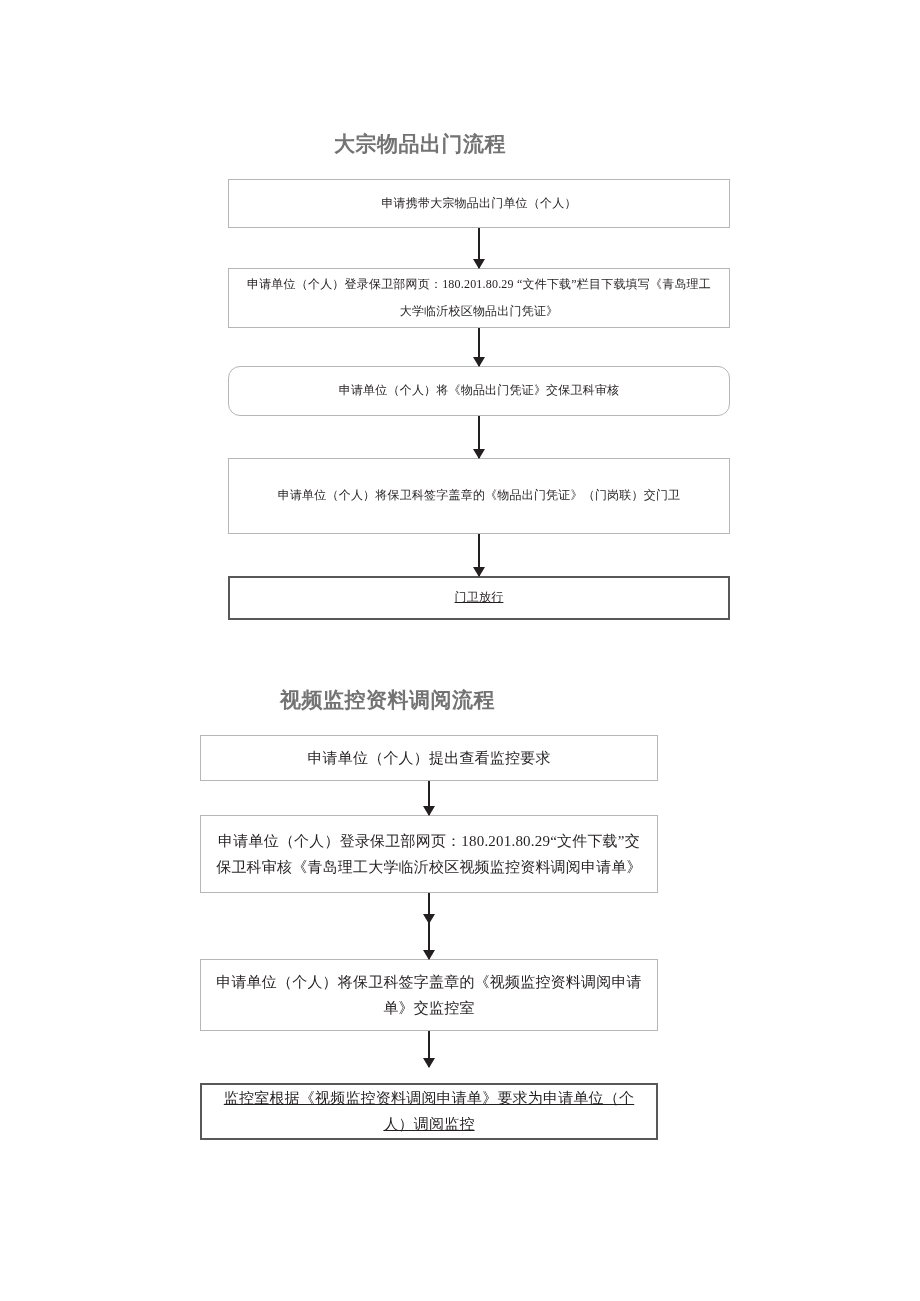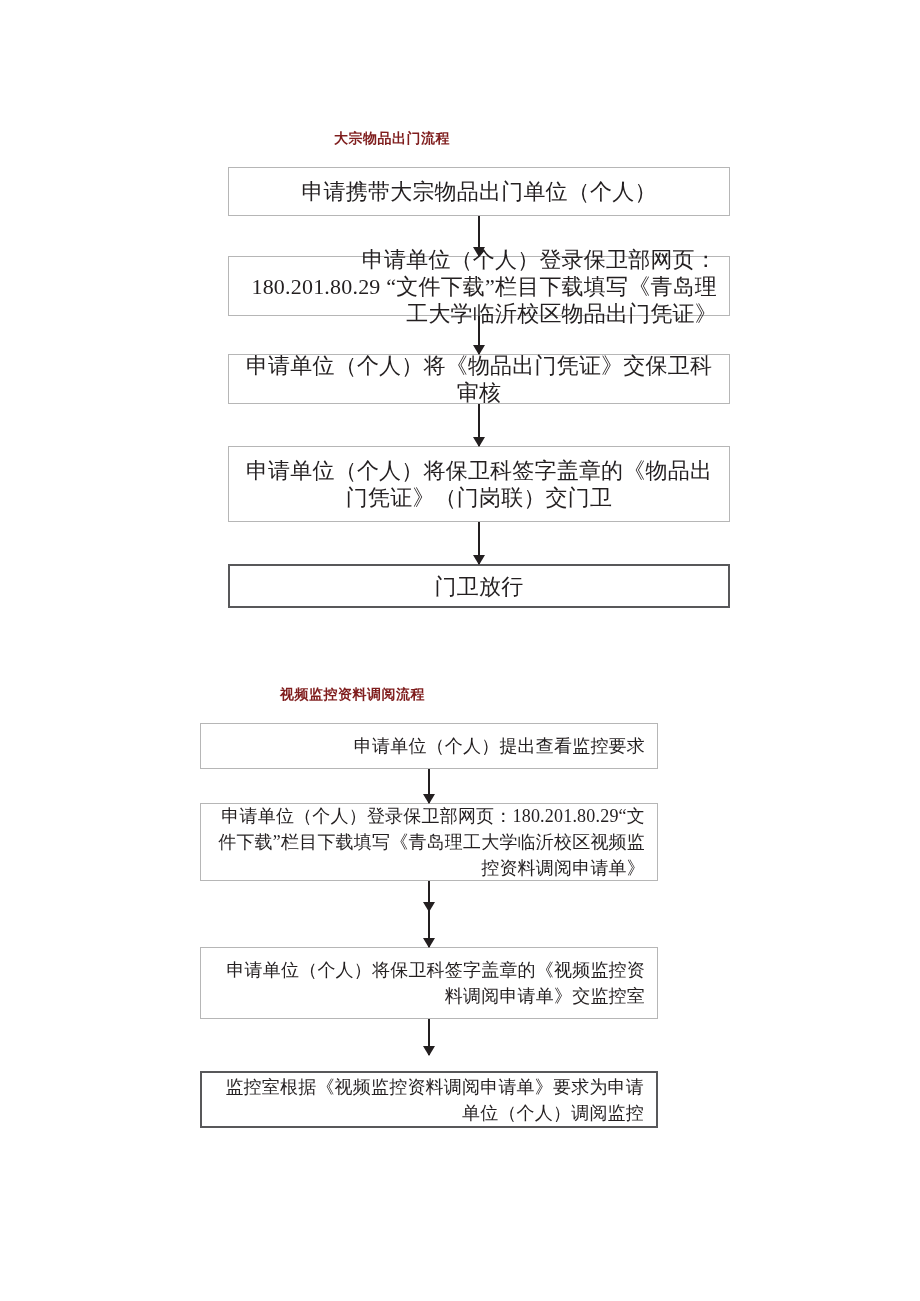--- a/index.html
+++ b/index.html
@@ -24,61 +24,62 @@
 
   
   .flow {
     position: absolute;
   }
   #flow-1 { left: 228px; top: 114px; width: 502px; }
   #flow-2 { left: 200px; top: 670px; width: 458px; }
 
   
   .section-title {
-    font-size: 14px;
+    font-size: 21px;
     line-height: 26px;
     letter-spacing: 0.5px;
-    color: #7f1d1d;
+    color: #737373;
     white-space: nowrap;
     height: 30px;
   }
   #flow-1 .section-title { padding-left: 106px; }
   #flow-2 .section-title { padding-left: 80px; }
 
   
   .node {
     box-sizing: border-box;
     border: 1px solid #b6b6b6;
     background: #ffffff;
     display: flex;
     align-items: center;
     justify-content: center;
     text-align: center;
     padding: 4px 12px;
-    font-size: 22px;
+    font-size: 12px;
     line-height: 27px;
     letter-spacing: 0.2px;
     color: #231f20;
   }
   .node.strong {
     border: 2px solid #58585a;
+    text-decoration: underline;
   }
   .node .txt {
     display: block;
     width: 100%;
   }
 
   
   #flow-1 .node { width: 502px; }
-  #flow-2 .node { width: 458px; font-size: 18px; line-height: 26px; text-align: right; }
+  #flow-2 .node { width: 458px; font-size: 15px; line-height: 26px; }
 
   .h-49  { height: 49px; }
   .h-57  { height: 57px; margin-top: 16px; }
-  .h-50  { height: 50px; }
-  .h-60  { height: 60px; text-align: right; }
+  .h-50  { height: 50px; border-radius: 12px; }
+  .h-60  { height: 60px; }
   .h-46  { height: 46px; }
   .h-44  { height: 44px; }
   .h-78  { height: 78px; }
   .h-53  { height: 53px; }
   .h-55  { height: 72px; }
   .h-62  { height: 76px; }
 
   
   .connector {
     position: relative;
@@ -169,21 +170,21 @@
     <div class="node h-46">
       <span class="txt">申请单位（个人）提出查看监控要求</span>
     </div>
 
     <div class="connector c-34">
       <span class="shaft"></span>
       <span class="head"></span>
     </div>
 
     <div class="node h-78">
-      <span class="txt">申请单位（个人）登录保卫部网页：180.201.80.29“文件下载”栏目下载填写《青岛理工大学临沂校区视频监控资料调阅申请单》</span>
+      <span class="txt">申请单位（个人）登录保卫部网页：180.201.80.29“文件下载”交保卫科审核《青岛理工大学临沂校区视频监控资料调阅申请单》</span>
     </div>
 
     <div class="connector c-30">
       <span class="shaft"></span>
       <span class="head"></span>
     </div>
 
 
     <div class="connector c-36">
       <span class="shaft"></span>

